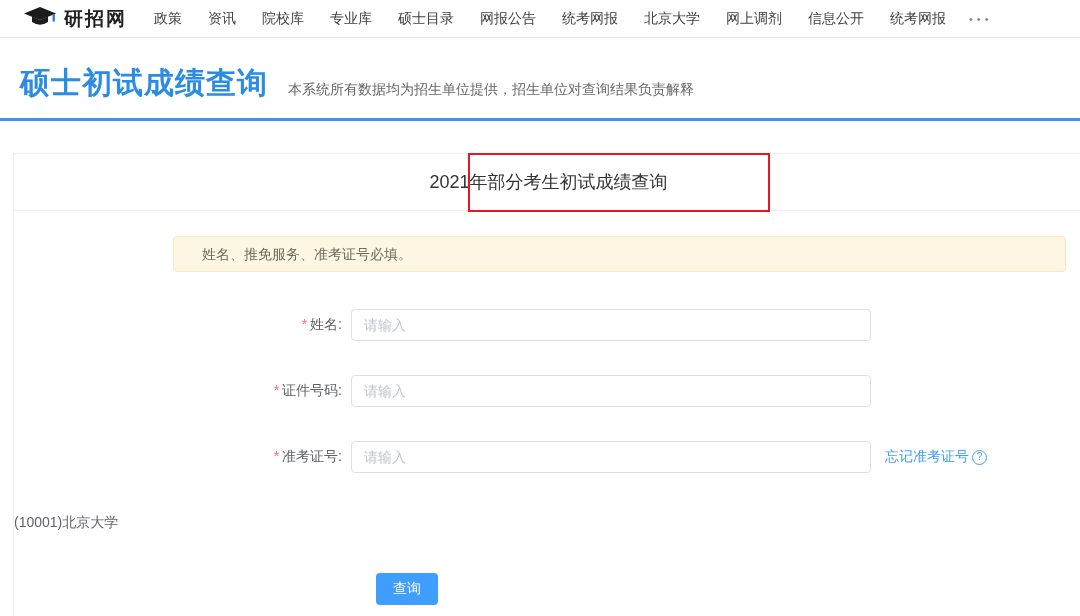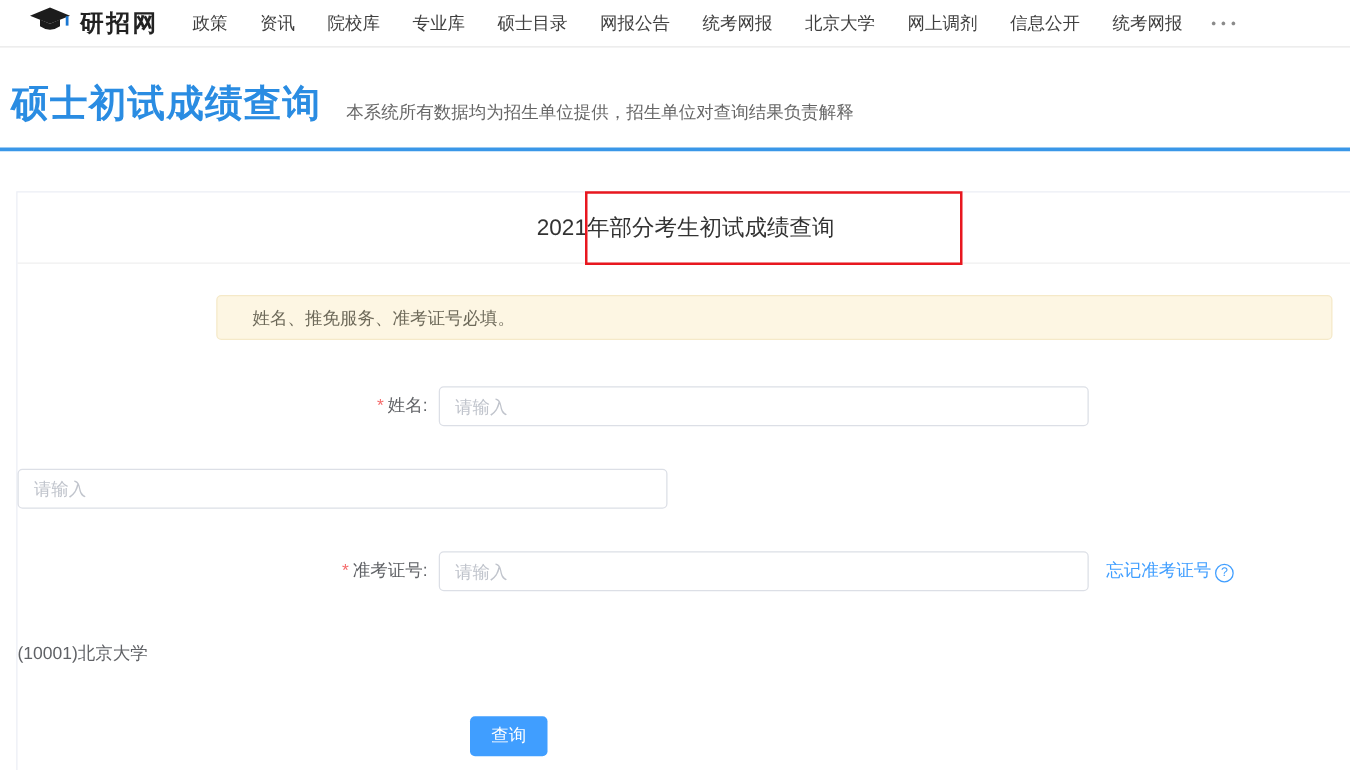--- a/index.html
+++ b/index.html
@@ -9,21 +9,21 @@
   
   .top-nav { height:38px; display:flex; align-items:center; padding-left:23px;
              background:#fff; border-bottom:1px solid #e7e7e7; }
   .logo { display:flex; align-items:center; gap:7px; cursor:pointer; }
   .logo-text { font-size:19px; font-weight:bold; color:#222; letter-spacing:2px; }
   .nav-menu { display:flex; list-style:none; margin-left:14px; align-items:center; }
   .nav-item { padding:0 13px; font-size:14px; color:#404040; cursor:pointer; white-space:nowrap; }
   .nav-more { color:#8a8a8a; letter-spacing:4px; font-size:11px; padding:0 10px; cursor:pointer; }
 
   
-  .page-header { height:80px; display:flex; align-items:center; padding:10px 0 0 9px; }
+  .page-header { height:80px; display:flex; align-items:center; padding:10px 0 0 20px; }
   .page-title { font-size:30px; font-weight:bold; color:var(--brand-blue); letter-spacing:1px; }
   .page-subtitle { font-size:14px; color:#666; margin:14px 0 0 20px; }
   .blue-divider { height:3px; background:var(--divider-blue); width:100%; }
 
   
   .query-card { position:absolute; left:13px; top:153px; right:-4px; bottom:-12px;
                 background:#fff; border:1px solid #ebeef5; }
   .card-header { height:57px; display:flex; align-items:center; justify-content:center;
                  border-bottom:1px solid #efefef; font-size:18px; color:#333; }
   .annotation-box { position:absolute; left:468px; top:153px; width:302px; height:59px;
@@ -36,21 +36,21 @@
 
   
   .score-form { margin-top:37px; }
   .form-row { display:flex; align-items:center; height:32px; margin-bottom:34px; }
   .form-label { width:337px; text-align:right; padding-right:9px; font-size:14px;
                 color:#606266; white-space:nowrap; }
   .req { color:var(--required-red); margin-right:3px; font-size:14px; }
   .form-input { width:520px; height:32px; border:1px solid #dcdfe6; border-radius:4px;
                 padding:0 12px; font-size:14px; color:#606266; outline:none; background:#fff; }
   .form-input::placeholder { color:#c0c4cc; }
-  .forgot-link { margin-left:14px; display:flex; align-items:flex-end; gap:3px;
+  .forgot-link { margin-left:14px; display:flex; align-items:center; gap:3px;
                  font-size:14px; color:var(--primary-blue); text-decoration:none; cursor:pointer; }
   .q-icon { width:15px; height:15px; border:1px solid var(--primary-blue); border-radius:50%;
             display:inline-flex; align-items:center; justify-content:center;
             font-size:10px; line-height:1; }
   .static-value { font-size:14px; color:#606266; }
   .query-button { margin-left:362px; width:62px; height:32px; background:var(--primary-blue);
                   color:#fff; border:none; border-radius:4px; font-size:14px; cursor:pointer; }
 </style>
 </head>
 <body>
@@ -100,20 +100,23 @@
   <div class="score-form">
 
     <div class="form-row">
       <label class="form-label">
         <span class="req">*</span><span>姓名:</span>
       </label>
       <input class="form-input" placeholder="请输入" style="">
     </div>
 
     <div class="form-row">
+      <label class="form-label">
+        <span class="req">*</span><span>证件号码:</span>
+      </label>
       <input class="form-input" placeholder="请输入" style="">
     </div>
 
     <div class="form-row">
       <label class="form-label">
         <span class="req">*</span><span>准考证号:</span>
       </label>
       <input class="form-input" placeholder="请输入" style="">
       <a class="forgot-link">
         <span>忘记准考证号</span>

